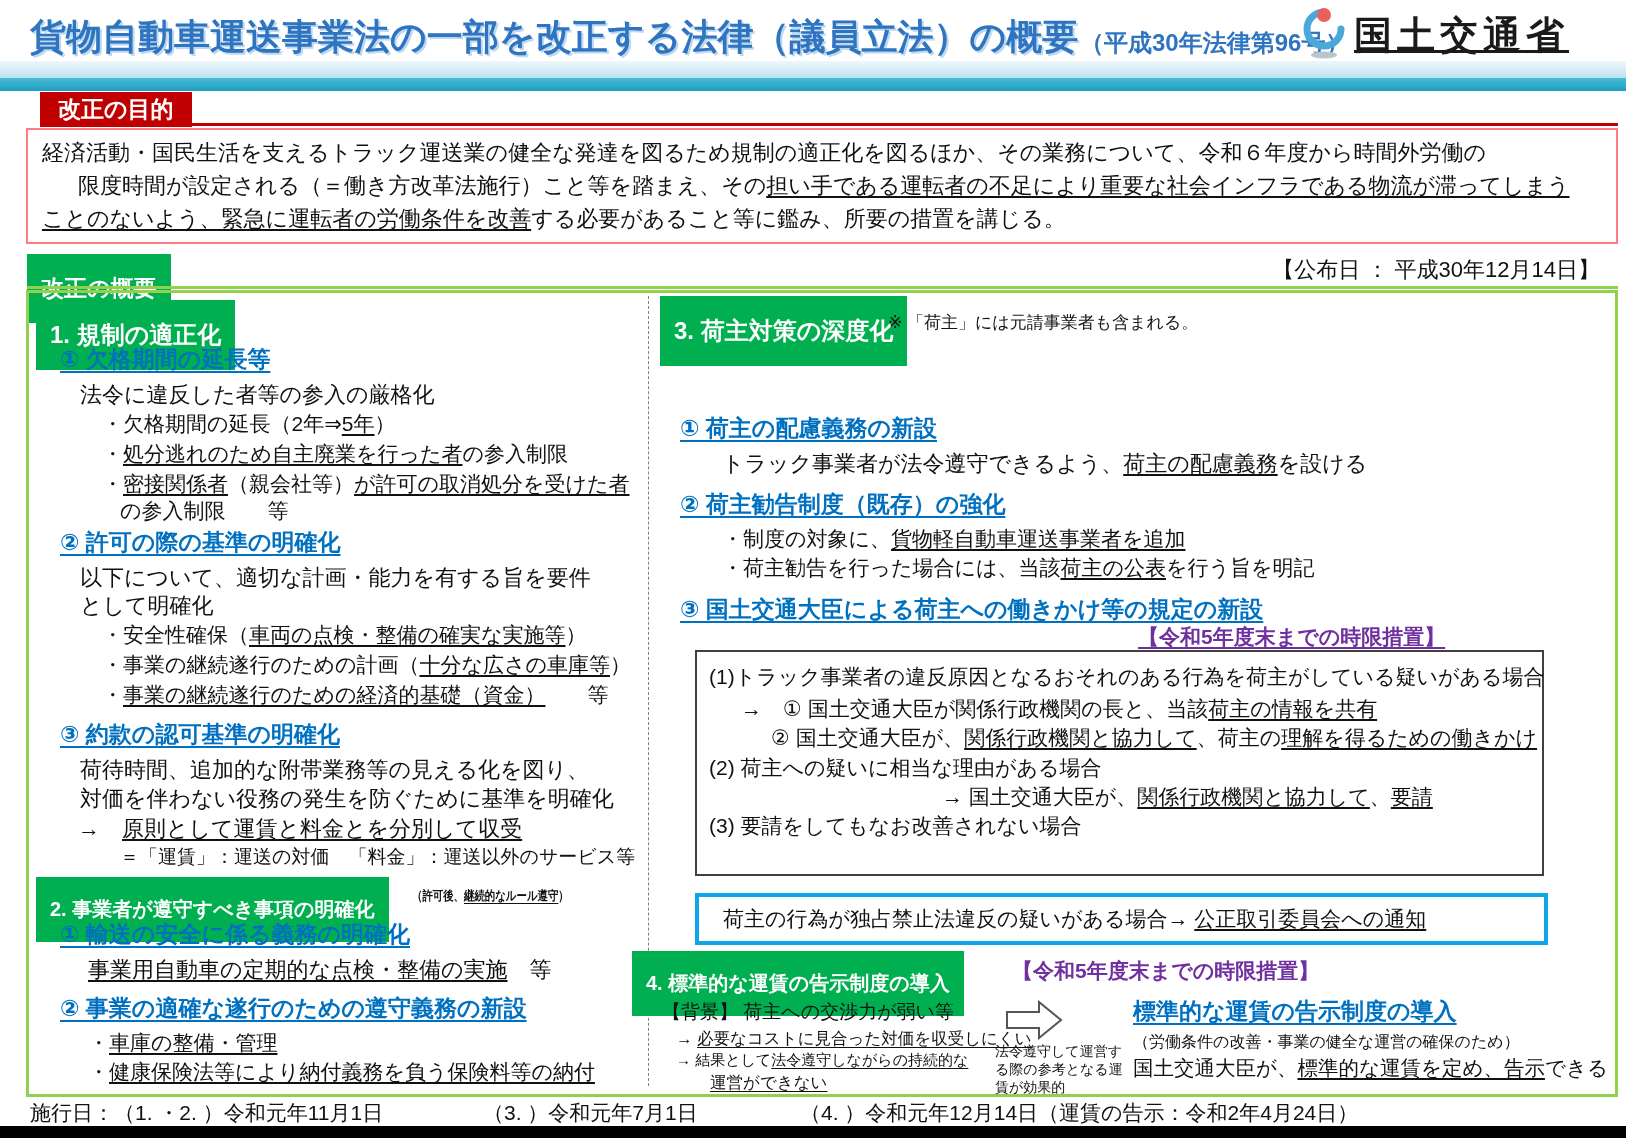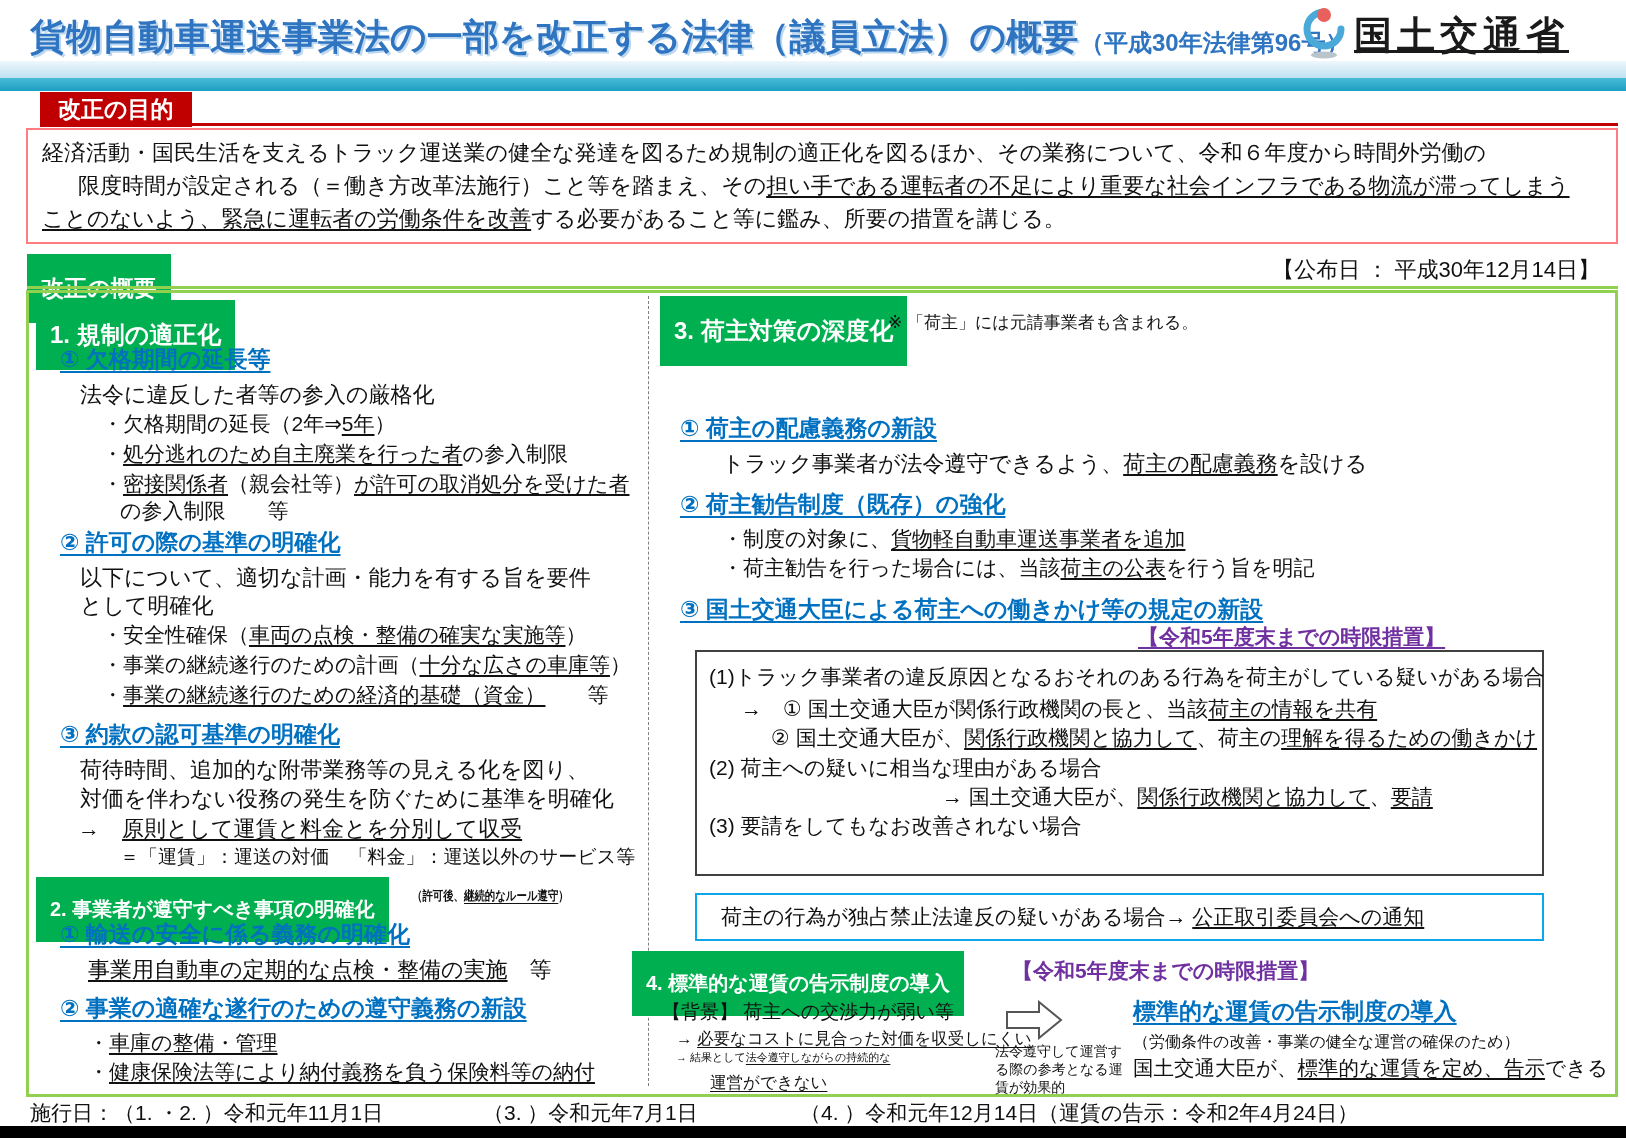--- a/index.html
+++ b/index.html
@@ -104,30 +104,30 @@
 
   <div class="abs" style="left:695px;top:650px;width:845px;height:222px;border:2px solid #404040;">
     <div class="abs boxline" style="left:12px;top:12px;">(1)トラック事業者の違反原因となるおそれのある行為を荷主がしている疑いがある場合</div>
     <div class="abs boxline" style="left:44px;top:44px;"><span>→　① 国土交通大臣が関係行政機関の長と、当該</span><span class="u">荷主の情報を共有</span></div>
     <div class="abs boxline" style="left:74px;top:73px;"><span>② 国土交通大臣が、</span><span class="u">関係行政機関と協力して</span><span>、荷主の</span><span class="u">理解を得るための働きかけ</span></div>
     <div class="abs boxline" style="left:12px;top:103px;text-align:right;">(2) 荷主への疑いに相当な理由がある場合</div>
     <div class="abs boxline" style="left:245px;top:132px;"><span>→ 国土交通大臣が、</span><span class="u">関係行政機関と協力して</span><span>、</span><span class="u">要請</span></div>
     <div class="abs boxline" style="left:12px;top:161px;">(3) 要請をしてもなお改善されない場合</div>
   </div>
 
-  <div class="abs" style="left:695px;top:893px;width:845px;height:44px;border:2px solid #0ea5e9;">
+  <div class="abs" style="left:695px;top:893px;width:845px;height:44px;border:4px solid #0ea5e9;">
     <div class="abs boxline" style="left:24px;top:9px;"><span>荷主の行為が独占禁止法違反の疑いがある場合→ </span><span class="u">公正取引委員会への通知</span></div>
   </div>
 
   <div class="abs glabel" style="left:632px;top:951px;font-size:20px;">4. 標準的な運賃の告示制度の導入</div>
   <div class="abs purple" style="left:1012px;top:958px;font-size:21px;">【令和5年度末までの時限措置】</div>
 
   <div class="abs" style="left:662px;top:1000px;font-size:19px;">【背景】 荷主への交渉力が弱い等</div>
   <div class="abs" style="left:676px;top:1028px;font-size:16.5px;"><span>→ </span><span class="u">必要なコストに見合った対価を収受しにくい</span></div>
-  <div class="abs" style="left:676px;top:1051px;font-size:11px;"><span>→ 結果として</span><span class="u">法令遵守しながらの持続的な</span></div>
+  <div class="abs" style="left:676px;top:1051px;font-size:15px;"><span>→ 結果として</span><span class="u">法令遵守しながらの持続的な</span></div>
   <div class="abs" style="left:710px;top:1072px;font-size:16.5px;"><span class="u">運営ができない</span></div>
 
   <div class="abs" style="left:1005px;top:1000px;">
     <svg width="58" height="40" viewBox="0 0 58 40">
       <path d="M2 12 H34 V2 L56 20 L34 38 V28 H2 Z" fill="#ffffff" stroke="#555" stroke-width="2"></path>
     </svg>
   </div>
   <div class="abs" style="left:995px;top:1042px;width:132px;font-size:14px;line-height:18px;white-space:normal;">法令遵守して運営する際の参考となる運賃が効果的</div>
 
   <div class="abs h-blue" style="left:1133px;top:997px;">標準的な運賃の告示制度の導入</div>

